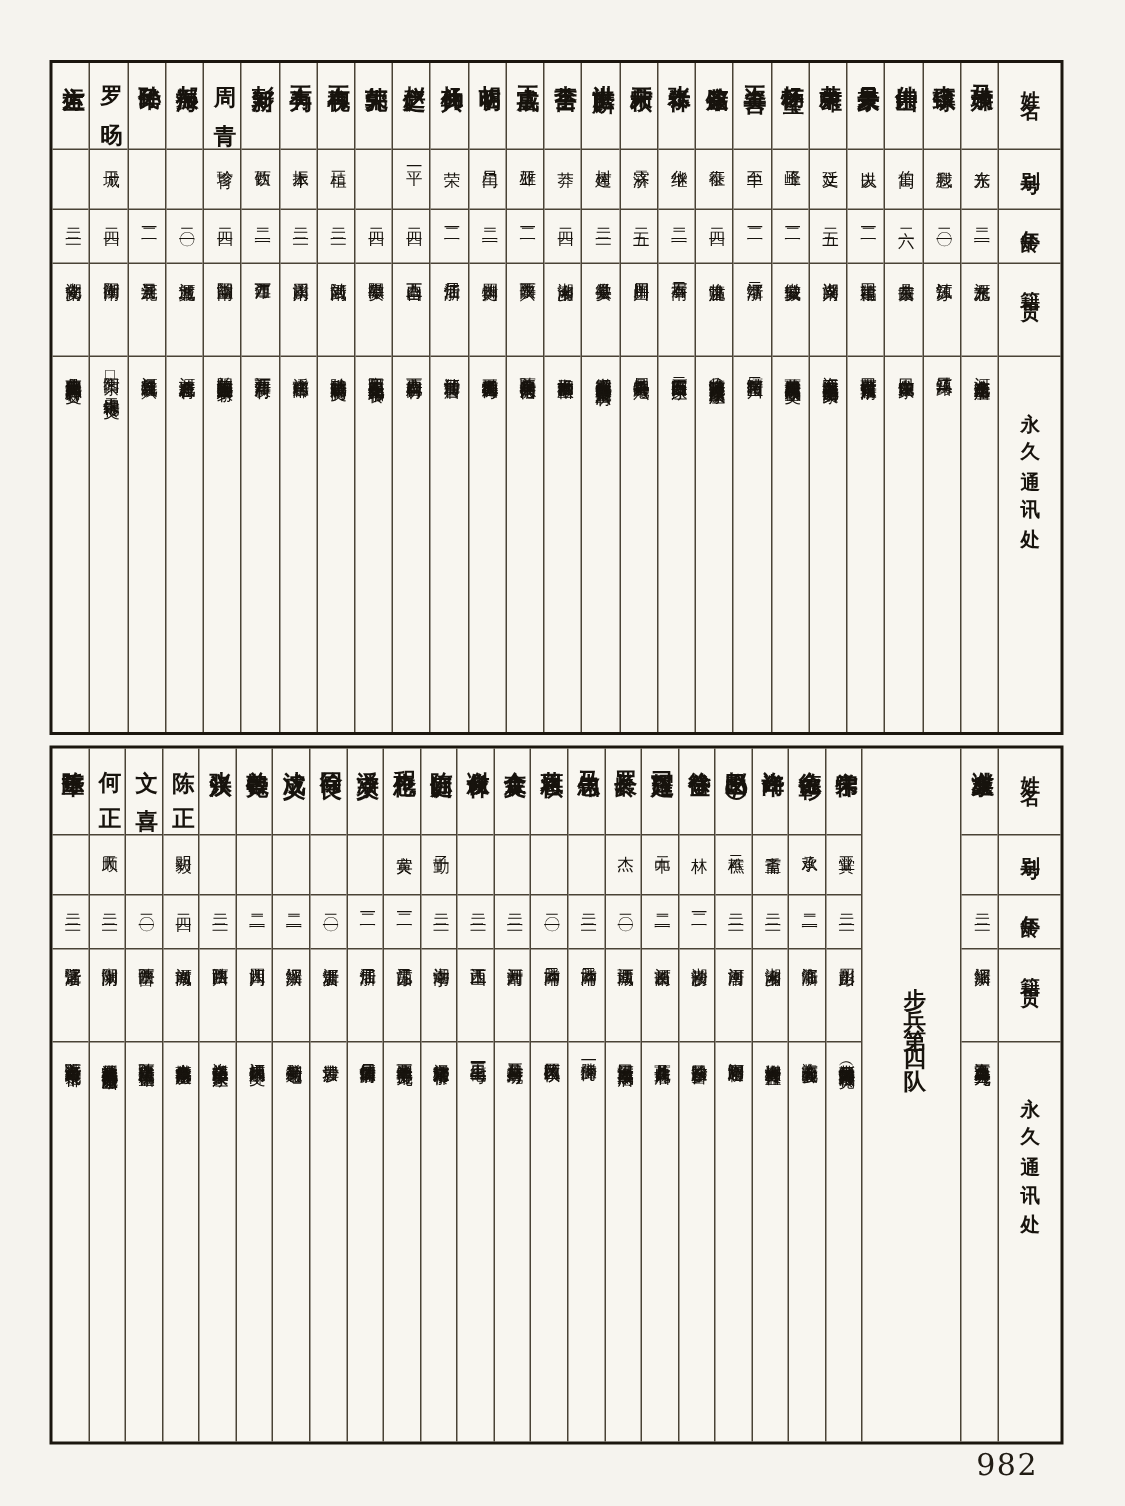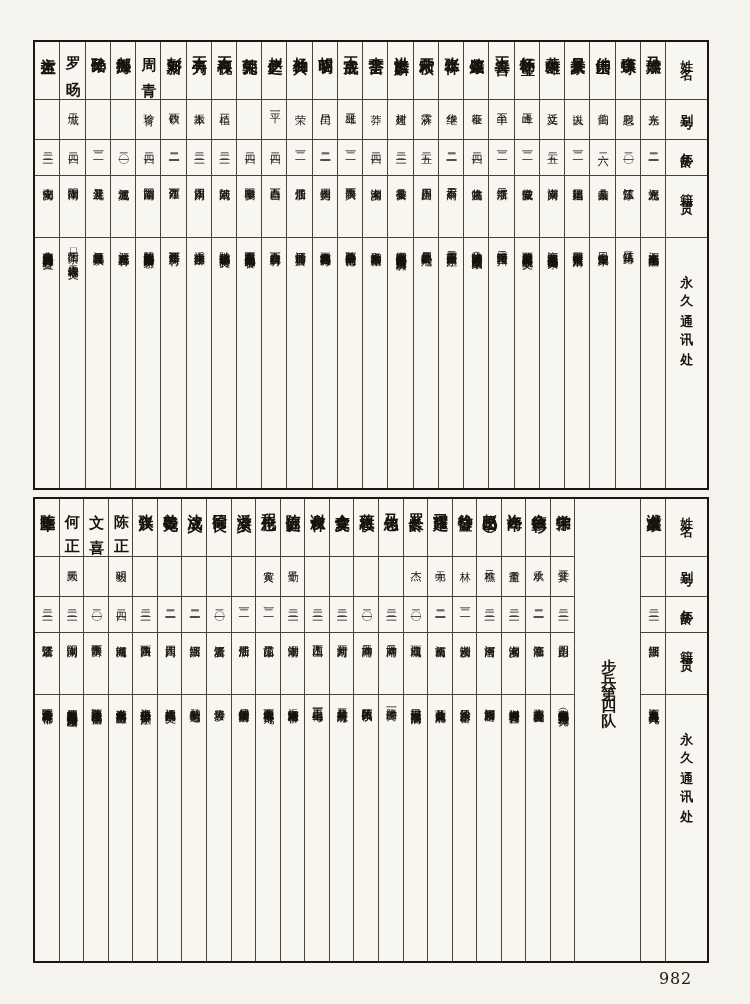--- a/index.html
+++ b/index.html
@@ -62,21 +62,21 @@
   .hdr .c-addr .vtxt{letter-spacing:1.5em;padding-top:26px;}
   .divcol .vtxt{
     font-size:15px;font-weight:700;
     letter-spacing:.9em;
     padding-top:148px;
   }
   .divcell{flex:1 1 auto;border-bottom:none;display:flex;justify-content:center;}
   .pagenum{
     position:absolute;right:58px;bottom:16px;
     font-family:"DejaVu Serif", serif;
-    font-size:16px;letter-spacing:.05em;color:#211c14;
+    font-size:20px;letter-spacing:.05em;color:#211c14;
   }
 </style>
 </head>
 <body>
 
 <div class="page">
   <div class="tbl" id="t1">
       <div class="col hdr">
         <div class="cell c-name">
           <span class="vtxt">姓名</span>

